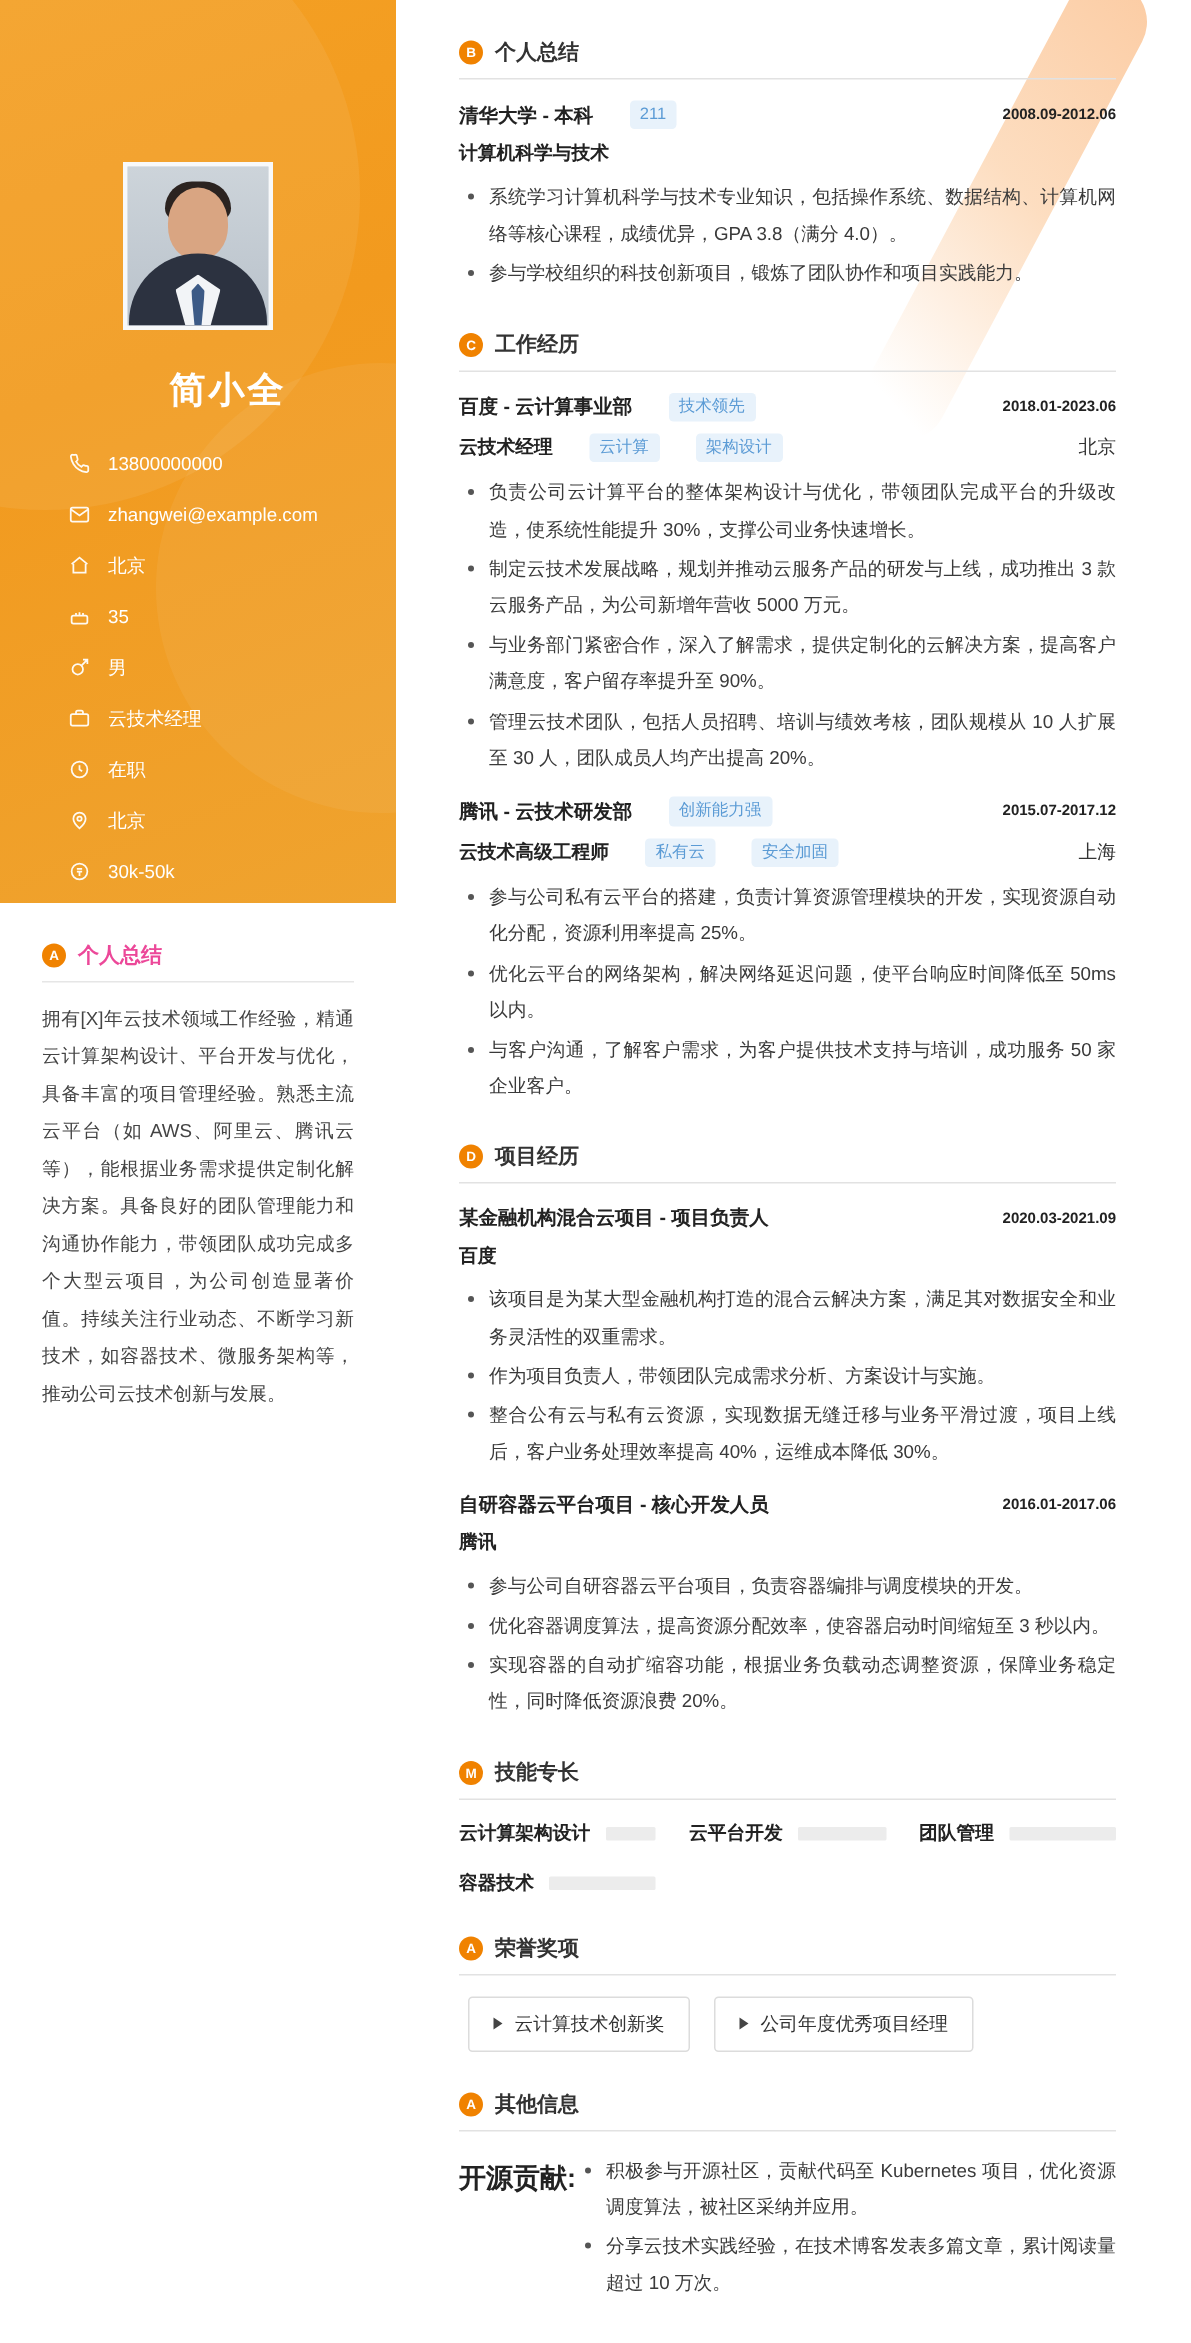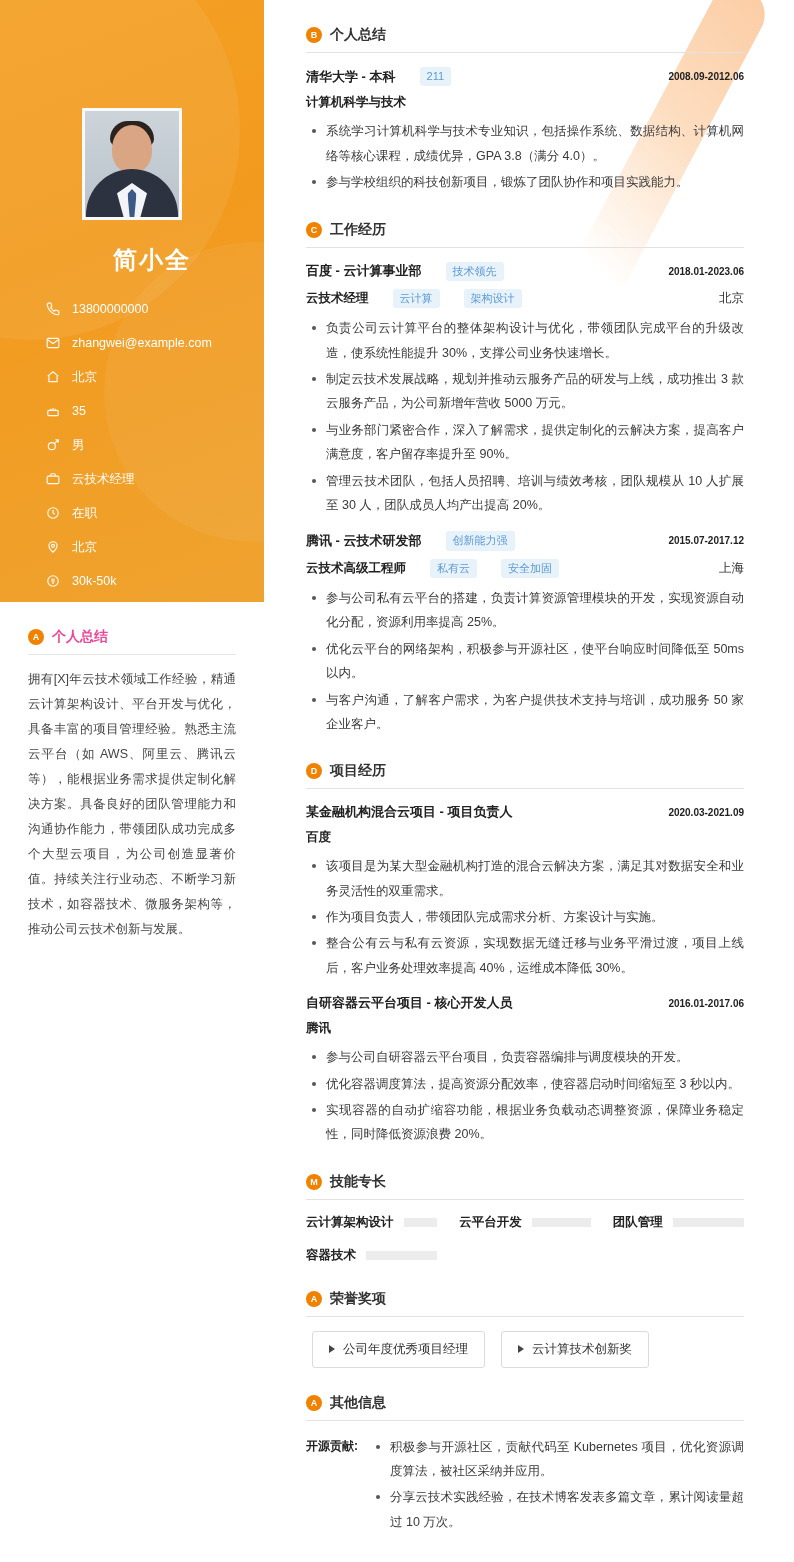--- a/index.html
+++ b/index.html
@@ -179,21 +179,21 @@
     font-weight: bold;
     color: #333;
   }
   .entry { margin-bottom: 14px; }
   .entry-row {
     display: flex;
     align-items: center;
     justify-content: space-between;
     margin-bottom: 8px;
   }
-  .entry-left { display: flex; align-items: center; flex-wrap: wrap; gap: 4px; }
+  .entry-left { display: flex; align-items: center; flex-wrap: wrap; gap: 24px; }
   .entry-org {
     font-size: 13px;
     font-weight: bold;
     color: #222;
   }
   .entry-date {
     font-size: 10px;
     font-weight: bold;
     color: #222;
     white-space: nowrap;
@@ -204,21 +204,20 @@
     white-space: nowrap;
   }
   .tag {
     display: inline-block;
     font-size: 11px;
     color: #6aa7e0;
     background: #eaf3fc;
     border-radius: 3px;
     padding: 2px 7px;
     line-height: 1.4;
-    margin-left: 20px;
   }
   .tag.blue { color: #5b9bd5; background: #e8f2fb; }
   .entry-sub {
     font-size: 12.5px;
     font-weight: bold;
     color: #222;
     margin-bottom: 8px;
   }
   .bullets { list-style: none; margin: 0 0 0 2px; }
   .bullets li {
@@ -284,25 +283,25 @@
   .tri {
     width: 0; height: 0;
     border-left: 6px solid #444;
     border-top: 4px solid transparent;
     border-bottom: 4px solid transparent;
   }
 
   
   .other-row { display: flex; align-items: flex-start; }
   .other-label {
-    font-size: 12px;
+    font-size: 18px;
     font-weight: bold;
     color: #222;
     white-space: nowrap;
-    margin-right: 12px;
+    margin-right: 0;
     line-height: 1.95;
   }
   .other-row .bullets { flex: 1; }
 </style>
 </head>
 <body>
 
 <div class="page">
 
   <aside class="sidebar">
@@ -478,21 +477,21 @@
         <div class="entry-row">
           <div class="entry-left">
             <span class="entry-sub" style="margin:0">云技术高级工程师</span>
             <span class="tag blue">私有云</span>
             <span class="tag blue">安全加固</span>
           </div>
           <span class="entry-loc">上海</span>
         </div>
         <ul class="bullets">
           <li>参与公司私有云平台的搭建，负责计算资源管理模块的开发，实现资源自动化分配，资源利用率提高 25%。</li>
-          <li>优化云平台的网络架构，积极参与开源社区，使平台响应时间降低至 50ms 以内。</li>
+          <li>优化云平台的网络架构，解决网络延迟问题，使平台响应时间降低至 50ms 以内。</li>
           <li>与客户沟通，了解客户需求，为客户提供技术支持与培训，成功服务 50 家企业客户。</li>
         </ul>
       </div>
     </section>
 
     <section class="section">
       <div class="sec-head">
         <span class="sec-badge">D</span>
         <span class="sec-title">项目经历</span>
       </div>
@@ -554,25 +553,25 @@
     </section>
 
     <section class="section">
       <div class="sec-head">
         <span class="sec-badge">A</span>
         <span class="sec-title">荣誉奖项</span>
       </div>
       <div class="awards">
         <div class="award">
           <span class="tri"></span>
-          <span>公司年度优秀项目经理</span>
+          <span>云计算技术创新奖</span>
         </div>
         <div class="award">
           <span class="tri"></span>
-          <span>云计算技术创新奖</span>
+          <span>公司年度优秀项目经理</span>
         </div>
       </div>
     </section>
 
     <section class="section">
       <div class="sec-head">
         <span class="sec-badge">A</span>
         <span class="sec-title">其他信息</span>
       </div>
       <div class="other-row">

